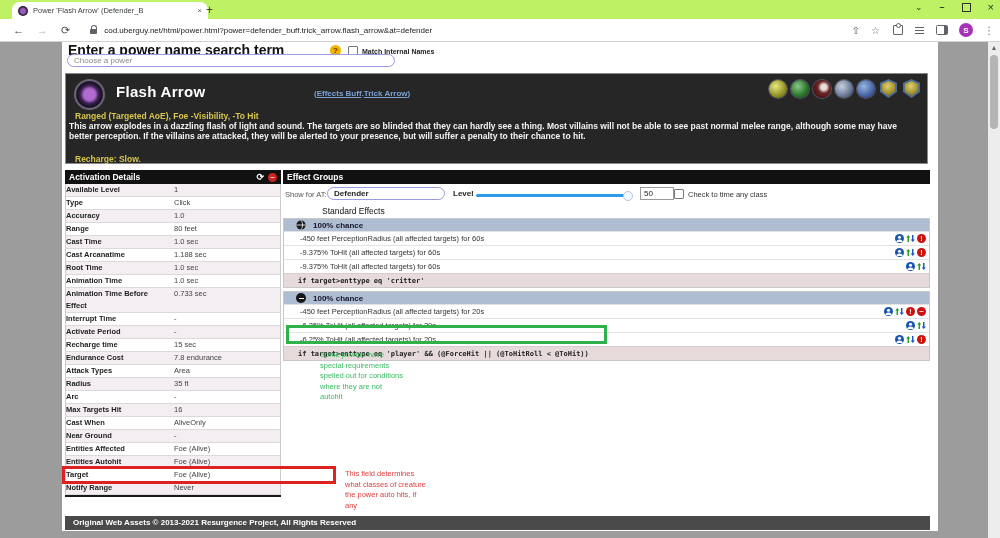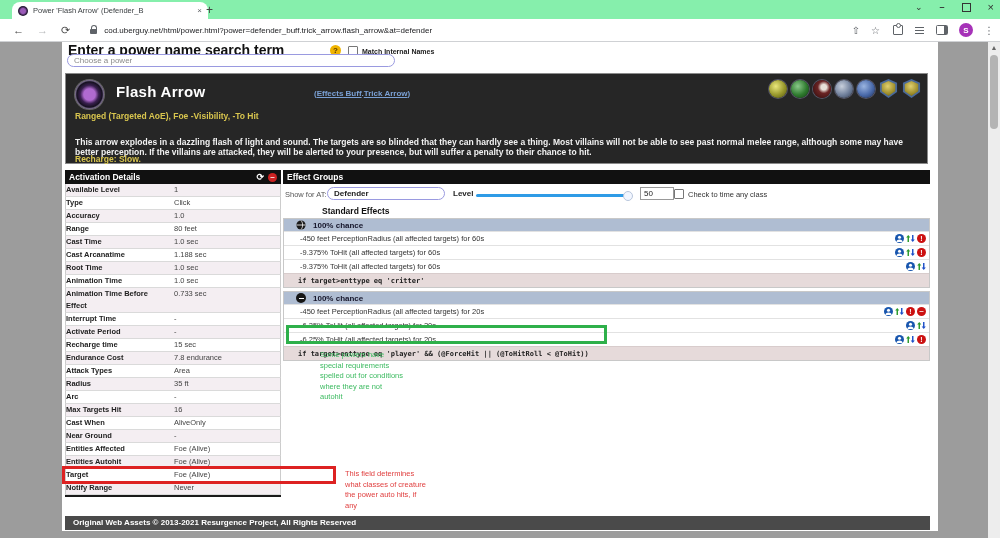--- a/index.html
+++ b/index.html
@@ -1,19 +1,19 @@
 <!DOCTYPE html>
 <html><head>
 <meta charset="utf-8">
 <style>
   html,body{margin:0;padding:0;background:#555;}
   #app{position:relative;width:1000px;height:538px;overflow:hidden;
        font-family:"Liberation Sans",sans-serif;background:#dee1e6;}
   
-  .tabstrip{position:absolute;left:0;top:0;width:1000px;height:19px;background:#86efac;}
+  .tabstrip{position:absolute;left:0;top:0;width:1000px;height:19px;background:#bef264;}
   .tab{position:absolute;left:12px;top:2px;width:184px;height:17px;background:#fff;
        border-radius:8px 8px 0 0;display:flex;align-items:center;padding:0 6px;gap:5px;}
   .favicon{width:10px;height:10px;border-radius:50%;
        background:radial-gradient(circle at 50% 50%,#9a5ab8 0 35%,#2a1a3a 60%,#141420);}
   .tab-title{font-size:7.5px;color:#3c4043;white-space:nowrap;overflow:hidden;
        text-overflow:ellipsis;flex:1;}
   .tab-close{font-size:8px;color:#5f6368;line-height:8px;}
   .newtab{position:absolute;left:206px;top:3px;font-size:12px;color:#444;}
   .wincontrols{position:absolute;right:6px;top:1px;display:flex;gap:17px;align-items:center;
        color:#333;font-size:9px;}
@@ -78,22 +78,22 @@
   .at2{background:radial-gradient(circle at 38% 35%,#8ac88a,#2e7a2e 55%,#123a12);}
   .at3{background:radial-gradient(circle at 60% 40%,#e8e0d8 0 18%,#6a2424 40%,#2e0a0a);}
   .at4{background:radial-gradient(circle at 38% 35%,#c8d0dc,#70809c 55%,#303a4c);}
   .at5{background:radial-gradient(circle at 38% 35%,#9ab4e0,#4a6aaa 55%,#1c2c50);}
   .shield{width:19px;height:19px;display:block;
        clip-path:polygon(50% 0,95% 20%,95% 68%,50% 100%,5% 68%,5% 20%);background:#4a6a9a;position:relative;}
   .shield::after{content:"";position:absolute;inset:2px;
        clip-path:polygon(50% 0,95% 20%,95% 68%,50% 100%,5% 68%,5% 20%);
        background:radial-gradient(circle at 45% 35%,#e0d070,#9a8a28 60%,#50460e);}
   .power-tags{position:absolute;left:9px;top:37px;font-size:8.5px;font-weight:bold;color:#d8c54e;}
-  .power-desc{position:absolute;left:9px;top:47px;width:848px;font-size:8.5px;font-weight:bold;
-       color:#f2f2f2;line-height:10.4px;margin-top:16px;}
+  .power-desc{position:absolute;left:3px;top:47px;width:848px;font-size:8.5px;font-weight:bold;
+       color:#f2f2f2;line-height:10.4px;}
   .power-recharge{position:absolute;left:9px;top:80px;font-size:8.5px;font-weight:bold;color:#d8c54e;}
   
   .activation{position:absolute;left:3px;top:128px;width:216px;border-bottom:2px solid #1a1a1a;}
   .panel-head{background:#111;color:#fff;font-size:8.5px;font-weight:bold;height:14px;
        line-height:14px;padding:0 4px;display:flex;align-items:center;}
   .panel-head .ttl{flex:1;}
   .hd-refresh{color:#fff;font-size:9px;margin-right:4px;}
   .hd-refresh::before{content:"⟳";}
   .redcirc{width:9px;height:9px;border-radius:50%;background:#cc2222;color:#fff;font-size:8px;
        line-height:8.5px;text-align:center;font-weight:bold;}
@@ -111,21 +111,21 @@
        border-radius:7px;font-size:8px;font-weight:bold;color:#222;padding:0 6px;outline:none;
        font-family:"Liberation Sans",sans-serif;}
   .lvl-label{position:absolute;left:170px;top:3px;font-size:8px;font-weight:bold;color:#222;}
   .slider{position:absolute;left:193px;top:8px;width:152px;height:3px;background:#2e9be6;border-radius:2px;}
   .slider-handle{position:absolute;right:-5px;top:-3.5px;width:10px;height:10px;border-radius:50%;
        background:#f2f6ff;border:1px solid #b8c6dc;box-sizing:border-box;}
   .lvl-input{position:absolute;left:357px;top:1px;width:26px;height:11px;border:1px solid #999;
        font-size:8px;color:#222;padding:0 3px;outline:none;font-family:"Liberation Sans",sans-serif;}
   .anyclass{position:absolute;left:391px;top:3px;display:flex;gap:4px;align-items:center;}
   .anyclass-label{font-size:7.5px;color:#333;}
-  .std-label{font-size:8.5px;font-weight:bold;color:#111;margin:2px 0 2px 2px;padding-left:37px;}
+  .std-label{font-size:8.5px;font-weight:normal;color:#111;margin:2px 0 2px 2px;padding-left:37px;}
   .fx-group{border:1px solid #c8c8c8;margin-bottom:3px;}
   .grp-head{height:12px;background:#afbdd2;display:flex;align-items:center;gap:7px;padding-left:12px;}
   .grp-chance{font-size:8px;font-weight:bold;color:#15152a;}
   .fx-row{height:13px;border-top:1px solid #e2e2e2;display:flex;align-items:center;
        padding-left:16px;padding-right:3px;font-size:7.5px;color:#333;background:#fff;}
   .fx-text{flex:1;}
   .fx-icons{display:flex;gap:2px;align-items:center;}
   .cond-row{height:13px;border-top:1px solid #d8cccc;background:#e6dada;display:flex;align-items:center;
        padding-left:14px;font-family:"DejaVu Sans Mono","Liberation Mono",monospace;
        font-size:7px;font-weight:bold;color:#222;}

